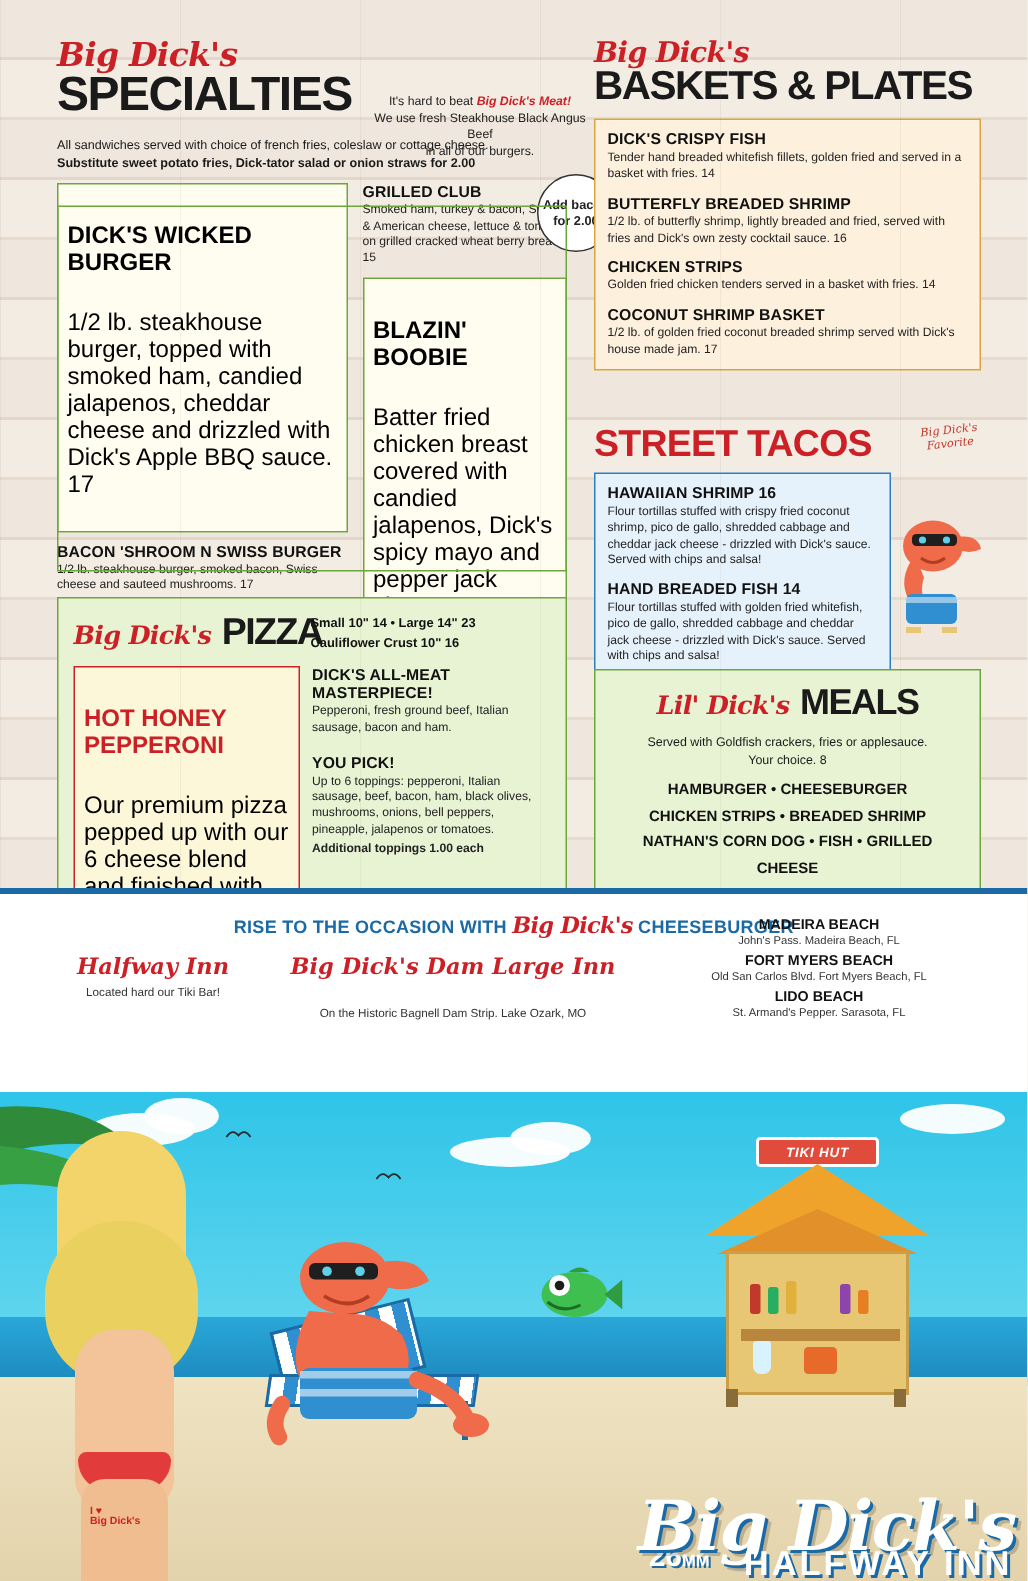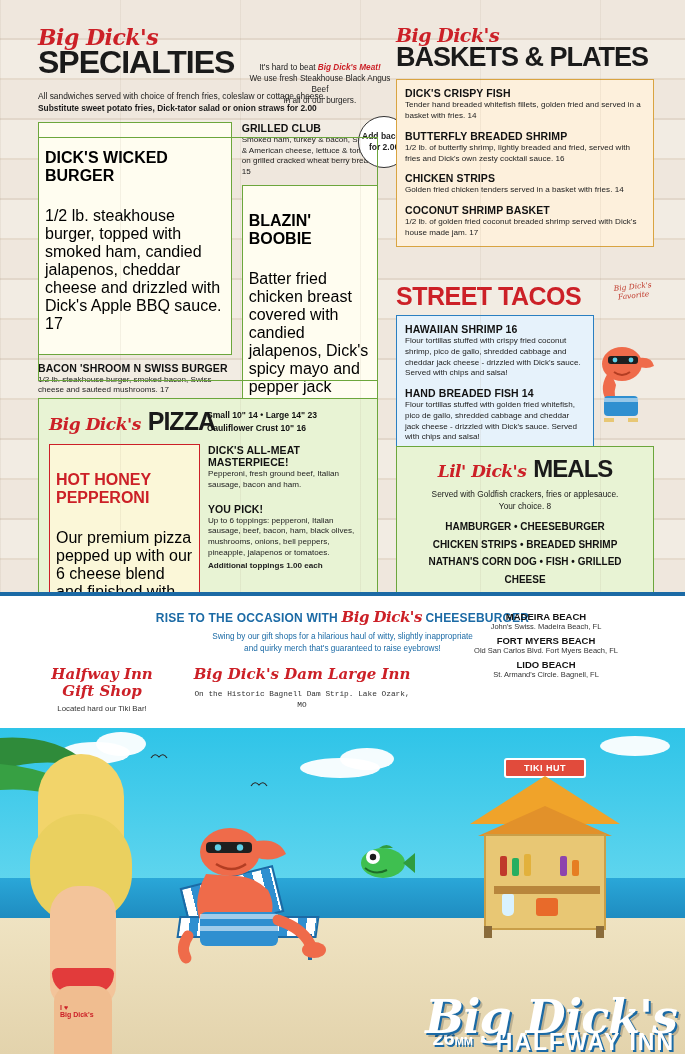--- a/index.html
+++ b/index.html
@@ -154,21 +154,21 @@
   }
   .mm-badge small { font-size:11px; }
 
   
   .hut { position:absolute; left:470px; top:26px; width:150px; height:180px; }
   .hut-roof { position:absolute; left:0; top:22px; width:150px; height:48px; background:#f0a32a;
     clip-path: polygon(50% 0,100% 100%,0 100%); }
   .hut-roof2 { position:absolute; left:8px; top:52px; width:134px; height:30px; background:#e2912a;
     clip-path: polygon(50% 0,100% 100%,0 100%); }
   .hut-sign { position:absolute; left:34px; top:4px; width:82px; height:20px; background:#e14b3c; border:2px solid #fff; border-radius:3px;
-    color:#fff; font-size:9px; font-weight:bold; display:flex; align-items:center; justify-content:center; letter-spacing:0.5px;}
+    color:#fff; font-size:9px; font-weight:bold; display:flex; align-items:center; justify-content:center; letter-spacing:0.5px;font-style:italic;}
   .hut-body { position:absolute; left:14px; top:80px; width:122px; height:96px; background:#e8c774; border:2px solid #c99f49; }
   .hut-counter { position:absolute; left:8px; top:50px; width:106px; height:8px; background:#b8863c; }
   .bottle { position:absolute; width:7px; border-radius:2px; }
 
   
   .chair { position:absolute; left:168px; top:140px; width:160px; height:90px; }
   .chair-seat { position:absolute; left:10px; top:48px; width:140px; height:22px;
     background: repeating-linear-gradient(90deg,#ffffff 0 9px,#2f8fd0 9px 18px);
     border:2px solid #1b6aa5; transform:skewX(-8deg); }
   .chair-back { position:absolute; left:16px; top:8px; width:96px; height:48px;
@@ -376,49 +376,44 @@
     </div>
   </div>
 </div>
 
 <div class="merch">
   <div class="merch-head">
     <span>RISE TO THE OCCASION WITH</span>
     <span class="brand">Big Dick's</span>
     <span>CHEESEBURGER</span>
   </div>
-  <div class="merch-sub">
-    <div>Swing by our gift shops for a hilarious haul of witty, slightly inappropriate</div>
-    <div>and quirky merch that's guaranteed to raise eyebrows!</div>
-  </div>
   <div class="merch-cols">
     <div class="mc" style="flex:0 0 180px;">
       <div class="t">Halfway Inn</div>
-      <div class="t">Gift Shop</div>
       <div class="d">Located hard our Tiki Bar!</div>
     </div>
     <div class="mc" style="flex:0 0 220px;">
       <div class="t">Big Dick's Dam Large Inn</div>
-      <div class="d" style="margin-top:6px;font-family:Liberation Mono, monospace;">On the Historic Bagnell Dam Strip. Lake Ozark, MO</div>
+      <div class="d" style="margin-top:18px;">On the Historic Bagnell Dam Strip. Lake Ozark, MO</div>
     </div>
     <div class="mc seaman"></div>
   </div>
 
   <div style="position:absolute;right:14px;top:10px;width:250px;text-align:center;">
     <div style="margin-top:5px;text-align:center;">
       <div style="font-size:9.5px;font-weight:bold;color:#111;">MADEIRA BEACH</div>
-      <div style="font-size:7.5px;color:#333;">John's Swiss. Madeira Beach, FL</div>
+      <div style="font-size:7.5px;color:#333;">John's Pass. Madeira Beach, FL</div>
     </div>
     <div style="margin-top:4px;text-align:center;">
       <div style="font-size:9.5px;font-weight:bold;color:#111;">FORT MYERS BEACH</div>
       <div style="font-size:7.5px;color:#333;">Old San Carlos Blvd. Fort Myers Beach, FL</div>
     </div>
     <div style="margin-top:4px;">
       <div style="font-size:9.5px;font-weight:bold;color:#111;">LIDO BEACH</div>
-      <div style="font-size:7.5px;color:#333;">St. Armand's Circle. Bagnell, FL</div>
+      <div style="font-size:7.5px;color:#333;">St. Armand's Pepper. Sarasota, FL</div>
     </div>
   </div>
 </div>
 
 <div class="beach">
   <div class="sky"></div>
   <div class="cloud" style="left:60px;top:14px;width:70px;height:22px;"></div>
   <div class="cloud" style="left:96px;top:4px;width:50px;height:24px;"></div>
   <div class="cloud" style="left:300px;top:30px;width:80px;height:20px;"></div>
   <div class="cloud" style="left:340px;top:20px;width:54px;height:22px;"></div>

